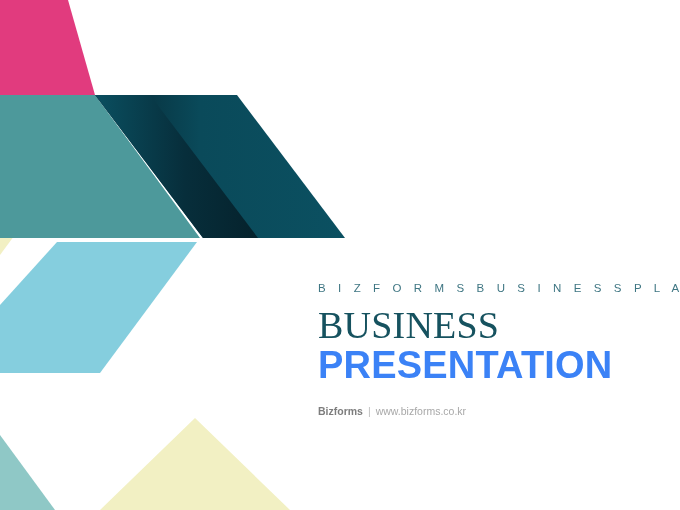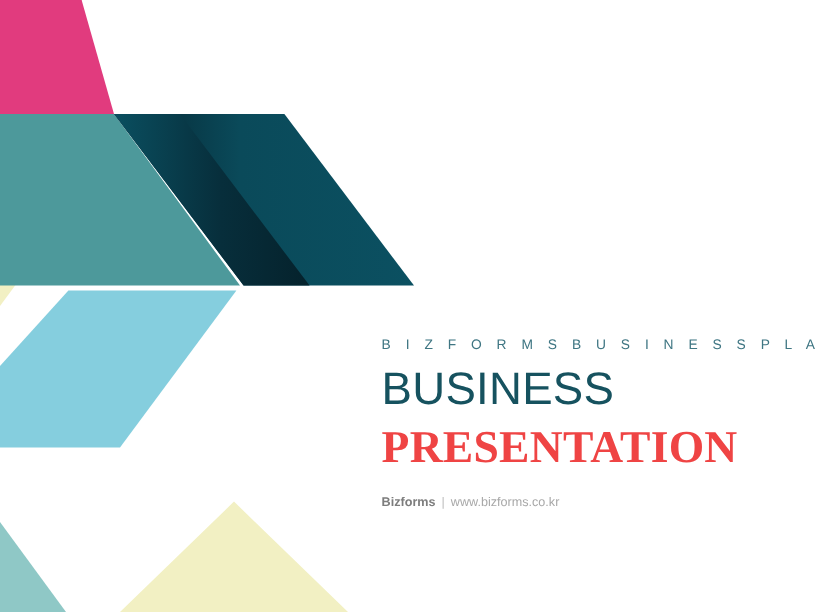--- a/index.html
+++ b/index.html
@@ -38,29 +38,29 @@
     margin: 0 0 10px 0;
     line-height: 1;
   }
   #title-light {
     font-size: 38px;
     font-weight: 400;
     color: #16525f;
     line-height: 1.06;
     margin: 0;
     letter-spacing: 0.2px;
+    font-family: Liberation Serif, serif;
   }
   #title-bold {
     font-size: 38px;
     font-weight: 700;
-    color: #ef4444;
+    color: #3b82f6;
     line-height: 1.06;
-    margin: 8px 0 20px 0;
+    margin: 0 0 20px 0;
     letter-spacing: 0.2px;
-    font-family: Liberation Serif, serif;
   }
   #meta-line {
     font-size: 10.5px;
     color: #9a9a9a;
     margin: 0 0 7px 0;
     line-height: 1.2;
     white-space: nowrap;
   }
   #meta-line .brand {
     font-weight: 700;

